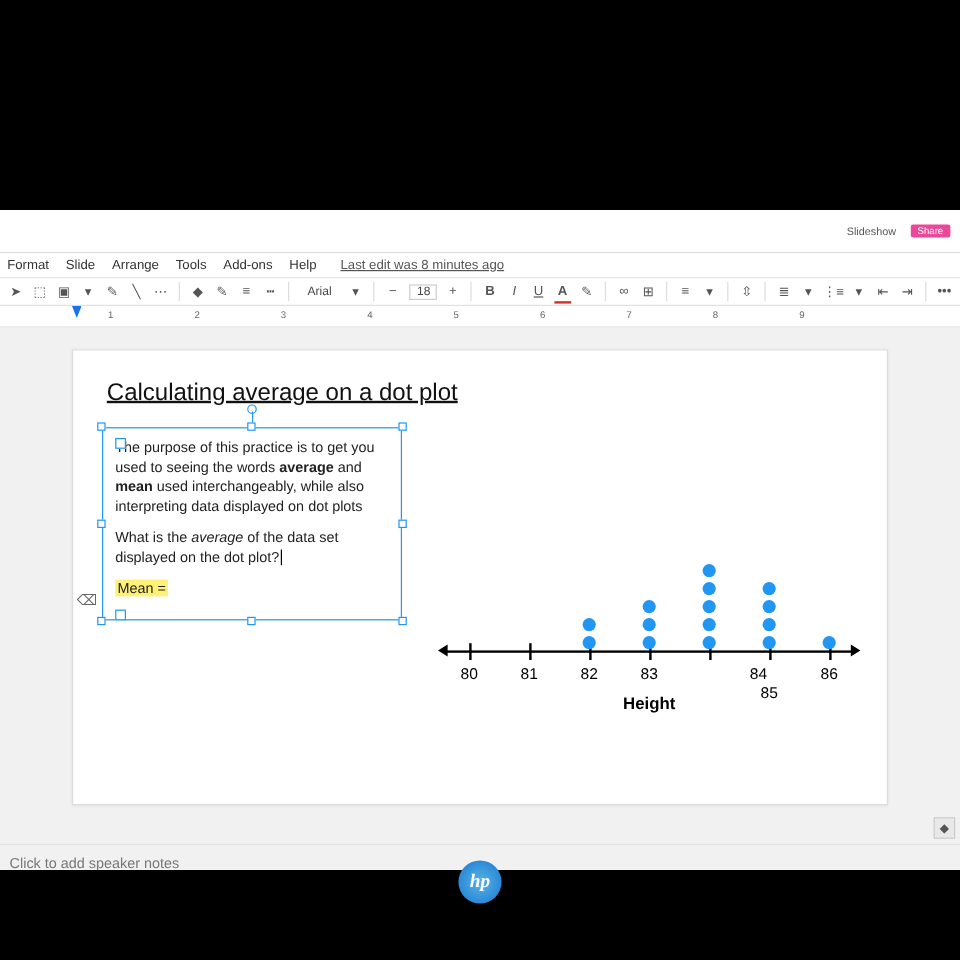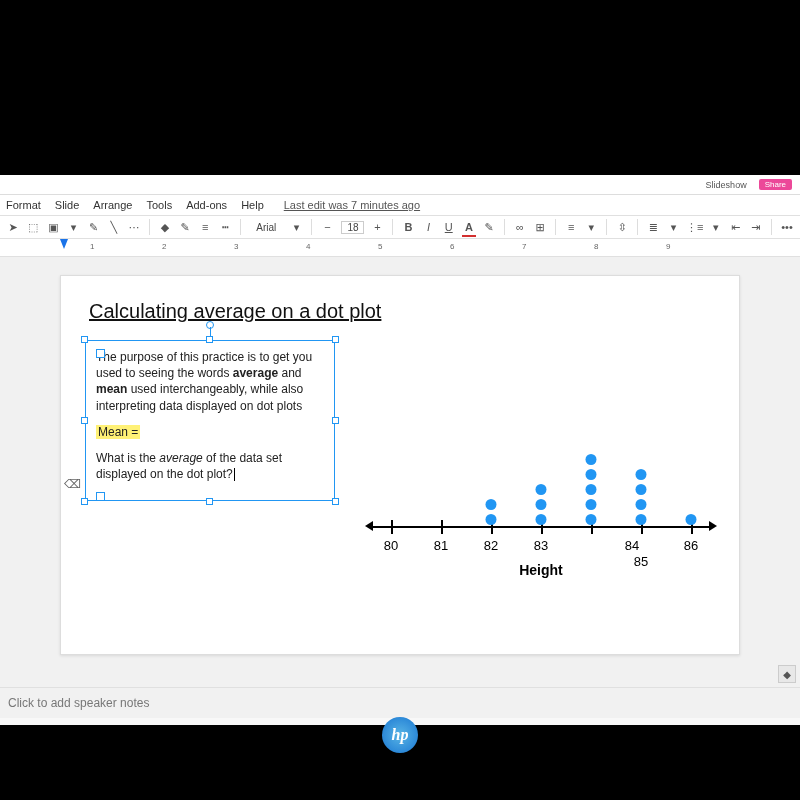--- a/index.html
+++ b/index.html
@@ -12,21 +12,21 @@
     position: relative;
   }
   .black-top { height: 175px; background: #000; }
   .app-window {
     background: #f8f8f8;
     height: 550px;
     position: relative;
     overflow: hidden;
   }
   .top-partial-bar {
-    height: 20px;
+    height: 36px;
     background: #fff;
     border-bottom: 1px solid #ddd;
     display: flex;
     justify-content: flex-end;
     align-items: center;
     padding: 0 8px;
     font-size: 9px;
     color: #555;
   }
   .slideshow-label { margin-right: 12px; text-transform: none; }
@@ -276,21 +276,21 @@
     <span class="share-btn">Share</span>
   </div>
 
   <div class="menu-bar">
     <span>Format</span>
     <span>Slide</span>
     <span>Arrange</span>
     <span>Tools</span>
     <span>Add-ons</span>
     <span>Help</span>
-    <span class="last-edit">Last edit was 7 minutes ago</span>
+    <span class="last-edit">Last edit was 8 minutes ago</span>
   </div>
 
   <div class="toolbar">
     <span class="tb-icon">➤</span>
     <span class="tb-icon">⬚</span>
     <span class="tb-icon">▣</span>
     <span class="tb-icon">▾</span>
     <span class="tb-icon">✎</span>
     <span class="tb-icon">╲</span>
     <span class="tb-icon">⋯</span>
@@ -357,24 +357,24 @@
         <div class="handle-br"></div>
         <div class="handle-ml"></div>
         <div class="handle-mr"></div>
         <div class="handle-mt"></div>
         <div class="handle-mb"></div>
 
         <p>
           <span>The purpose of this practice is to get you used to seeing the words </span><span class="em-bold">average</span><span> and </span><span class="em-bold">mean</span><span> used interchangeably, while also interpreting data displayed on dot plots</span>
         </p>
         <p>
-          <span class="mean-label">Mean =</span>
+          <span>What is the </span><span class="em-italic">average</span><span> of the data set displayed on the dot plot?</span><span class="cursor-bar"></span>
         </p>
         <p>
-          <span>What is the </span><span class="em-italic">average</span><span> of the data set displayed on the dot plot?</span><span class="cursor-bar"></span>
+          <span class="mean-label">Mean =</span>
         </p>
         <span class="strike-icon-side">⌫</span>
       </div>
 
       <div class="dot-plot">
         <div class="axis-line"></div>
         <div class="axis-arrow-l"></div>
         <div class="axis-arrow-r"></div>
         <div class="axis-title">Height</div>
       <div class="tick-mark" style="left: 20px;"></div>

